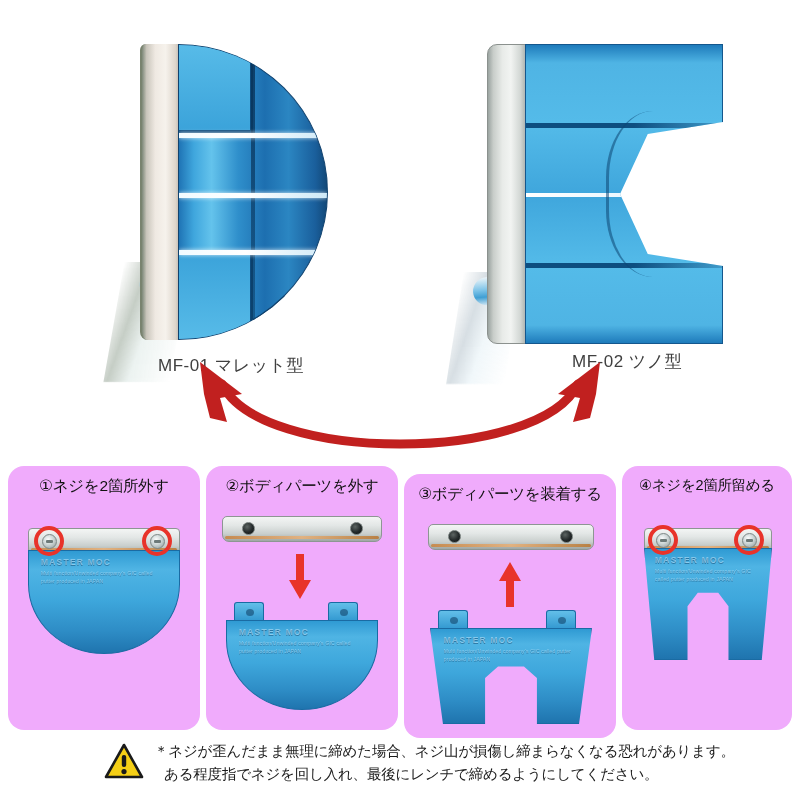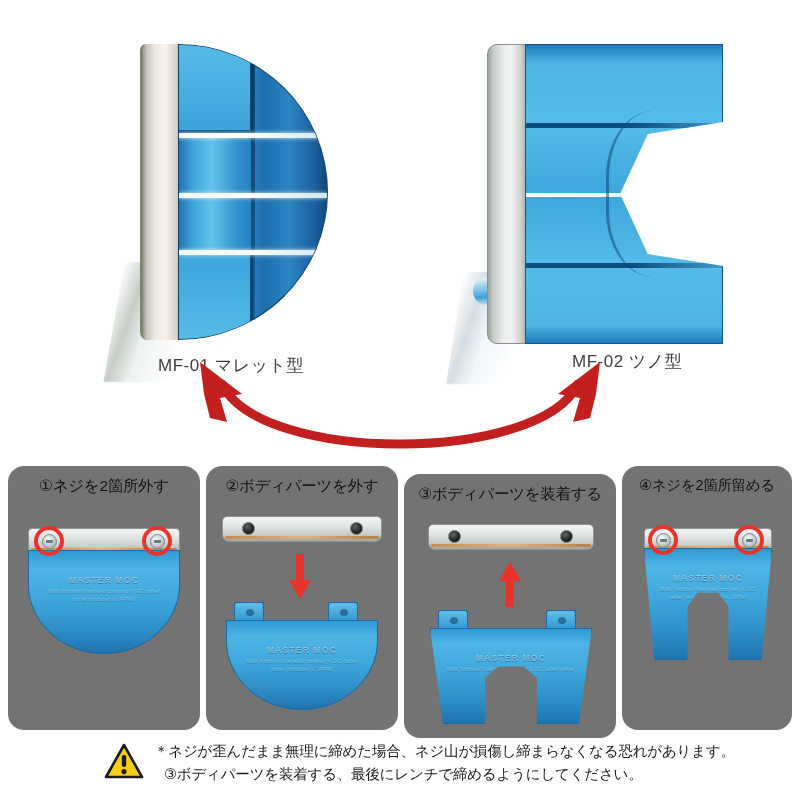--- a/index.html
+++ b/index.html
@@ -205,21 +205,21 @@
   
   .steps {
     position: absolute;
     left: 0; top: 466px;
     width: 800px; height: 264px;
   }
   .panel {
     position: absolute;
     top: 0;
     height: 264px;
-    background: #737373;
+    background: #f0abfc;
     border-radius: 16px;
   }
   #panel-1 { left: 8px;   width: 192px; }
   #panel-2 { left: 206px; width: 192px; }
   #panel-3 { left: 404px; width: 212px; margin-top: 8px; }
   #panel-4 { left: 622px; width: 170px; text-decoration: underline; }
 
   .panel-title {
     position: absolute;
     left: 0; top: 10px;
@@ -298,29 +298,28 @@
     background: linear-gradient(180deg,
         #2f9ad3 0%, #4fb4e4 16%, #3ea7dc 46%, #2e8dc6 76%, #1f74ae 100%);
     border: 1px solid #1a6ba3;
     clip-path: polygon(
        0% 0%, 100% 0%, 92% 100%, 66% 100%,
        66% 52%, 58% 40%, 42% 40%, 34% 52%, 34% 100%, 8% 100%);
     overflow: hidden;
   }
   .engrave {
     position: absolute;
-    left: 8%; top: 24px;
+    left: 8%; top: 6px;
     width: 84%;
     color: rgba(220,240,252,.45);
     font-size: 8.5px;
     font-weight: bold;
     letter-spacing: 1.2px;
     text-shadow: 0 1px 0 rgba(10,60,100,.45);
     pointer-events: none;
-    text-align: center;
   }
   .engrave .sub {
     display: block;
     font-size: 5px;
     letter-spacing: .2px;
     font-weight: normal;
     margin-top: 3px;
     line-height: 1.5;
   }
   .bodytab {
@@ -496,17 +495,17 @@
   </div>
 
   <div class="warning">
     <svg class="warn-icon" width="40" height="37" viewBox="0 0 40 37">
       <path d="M20 2 L38 34 L2 34 Z" fill="#f5cf16" stroke="#1a1a1a" stroke-width="2.6" stroke-linejoin="round"></path>
       <rect x="17.8" y="12" width="4.4" height="12" rx="2" fill="#1a1a1a"></rect>
       <circle cx="20" cy="28.6" r="2.6" fill="#1a1a1a"></circle>
     </svg>
     <div class="warn-text">
       <div class="l1">＊ネジが歪んだまま無理に締めた場合、ネジ山が損傷し締まらなくなる恐れがあります。</div>
-      <div class="l2">③ボディパーツを装着する、最後にレンチで締めるようにしてください。</div>
+      <div class="l2">ある程度指でネジを回し入れ、最後にレンチで締めるようにしてください。</div>
     </div>
   </div>
 
 </div>
 
 </body></html>

